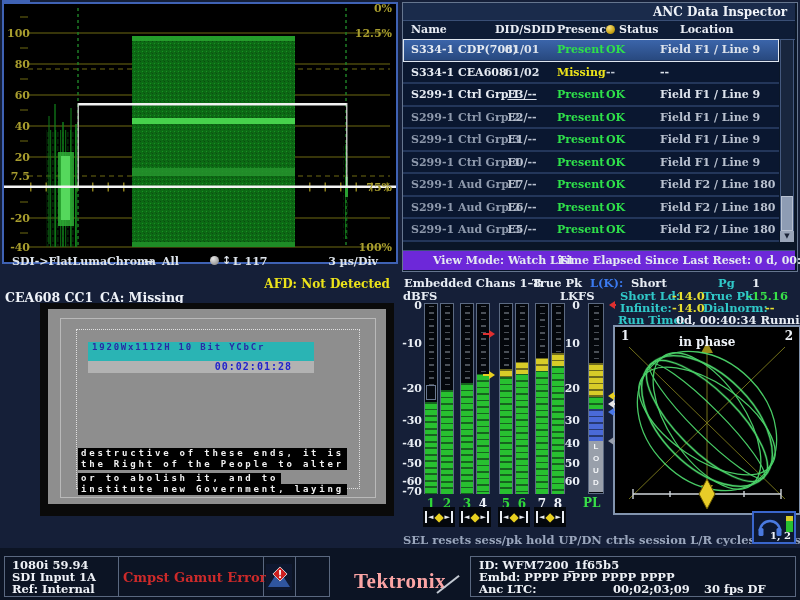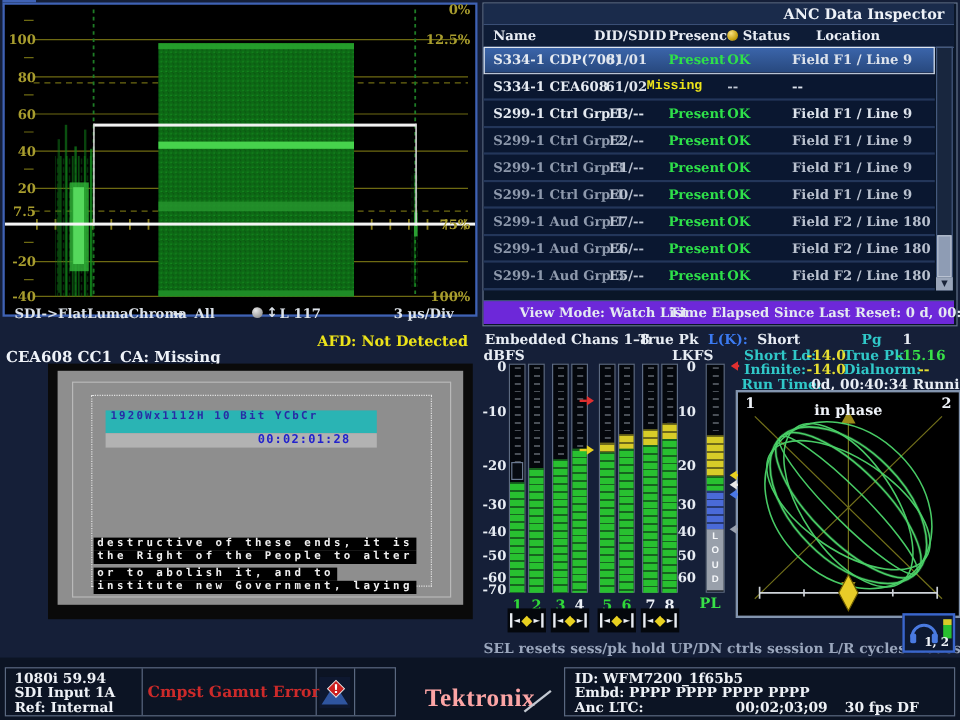--- a/index.html
+++ b/index.html
@@ -268,27 +268,27 @@
     <div style="position: absolute; left: 403px; top: 39px; width: 376px; height: 22.5px; box-sizing: border-box; border-bottom: 2px solid rgb(35, 54, 90); background: linear-gradient(rgb(60, 102, 172), rgb(40, 73, 127)); outline: rgb(223, 230, 240) solid 1px; outline-offset: -1px;">
       <span class="cell" style="left: 8px; width: 66px; text-align: left; color: rgb(230, 235, 242); white-space: nowrap;">S334-1 CDP(708)</span>
       <span class="cell" style="left: 90px; width: 58px; text-align: center; color: rgb(221, 227, 236); white-space: nowrap;">61/01</span>
       <span class="cell" style="left: 154px; width: 50px; text-align: left; color: rgb(46, 224, 74); white-space: nowrap;">Present</span>
       <span class="cell" style="left: 203px; width: 36px; text-align: left; color: rgb(46, 224, 74); white-space: nowrap;">OK</span>
       <span class="cell" style="left: 257px; width: 118px; text-align: left; color: rgb(221, 227, 236); white-space: nowrap;">Field F1 / Line 9</span>
     </div>
     <div style="position: absolute; left: 403px; top: 61.5px; width: 376px; height: 22.5px; box-sizing: border-box; border-bottom: 2px solid rgb(35, 54, 90); background: rgb(10, 23, 48);">
       <span class="cell" style="left: 8px; width: 66px; text-align: left; color: rgb(230, 235, 242); white-space: nowrap;">S334-1 CEA608</span>
       <span class="cell" style="left: 90px; width: 58px; text-align: center; color: rgb(221, 227, 236); white-space: nowrap;">61/02</span>
-      <span class="cell" style="left: 136px; width: 50px; text-align: left; color: rgb(236, 227, 26); white-space: nowrap; font-family: Liberation Mono, monospace;">Missing</span>
+      <span class="cell" style="left: 154px; width: 50px; text-align: left; color: rgb(236, 227, 26); white-space: nowrap;">Missing</span>
       <span class="cell" style="left: 203px; width: 36px; text-align: left; color: rgb(192, 200, 212); white-space: nowrap;">--</span>
       <span class="cell" style="left: 257px; width: 118px; text-align: left; color: rgb(221, 227, 236); white-space: nowrap;">--</span>
     </div>
     <div style="position: absolute; left: 403px; top: 84px; width: 376px; height: 22.5px; box-sizing: border-box; border-bottom: 2px solid rgb(35, 54, 90); background: rgb(10, 23, 48);">
       <span class="cell" style="left: 8px; width: 66px; text-align: left; color: rgb(230, 235, 242); white-space: nowrap;">S299-1 Ctrl Grp 1</span>
-      <span class="cell" style="left: 90px; width: 58px; text-align: center; color: rgb(221, 227, 236); white-space: nowrap;">E3/--</span>
+      <span class="cell" style="left: 90px; width: 58px; text-align: center; color: rgb(221, 227, 236); white-space: nowrap; text-decoration: underline;">E3/--</span>
       <span class="cell" style="left: 154px; width: 50px; text-align: left; color: rgb(46, 224, 74); white-space: nowrap;">Present</span>
       <span class="cell" style="left: 203px; width: 36px; text-align: left; color: rgb(46, 224, 74); white-space: nowrap;">OK</span>
       <span class="cell" style="left: 257px; width: 118px; text-align: left; color: rgb(221, 227, 236); white-space: nowrap;">Field F1 / Line 9</span>
     </div>
     <div style="position: absolute; left: 403px; top: 106.5px; width: 376px; height: 22.5px; box-sizing: border-box; border-bottom: 2px solid rgb(35, 54, 90); background: rgb(10, 23, 48);">
       <span class="cell" style="left: 8px; width: 66px; text-align: left; color: rgb(142, 153, 172); white-space: nowrap;">S299-1 Ctrl Grp 2</span>
       <span class="cell" style="left: 90px; width: 58px; text-align: center; color: rgb(185, 193, 207); white-space: nowrap;">E2/--</span>
       <span class="cell" style="left: 154px; width: 50px; text-align: left; color: rgb(46, 224, 74); white-space: nowrap;">Present</span>
       <span class="cell" style="left: 203px; width: 36px; text-align: left; color: rgb(46, 224, 74); white-space: nowrap;">OK</span>
       <span class="cell" style="left: 257px; width: 118px; text-align: left; color: rgb(185, 193, 207); white-space: nowrap;">Field F1 / Line 9</span>

